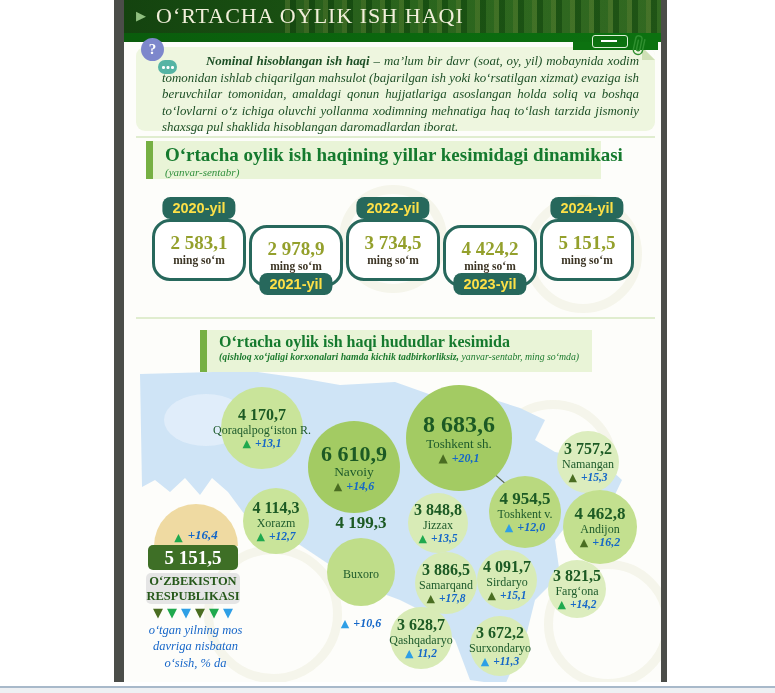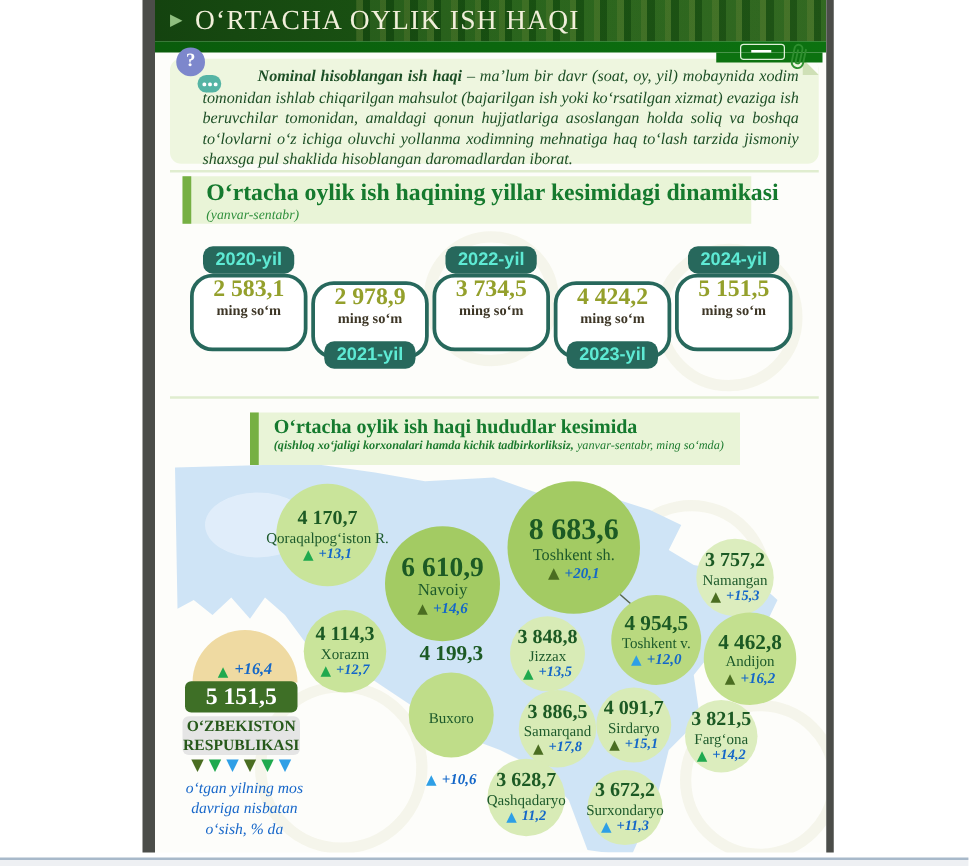--- a/index.html
+++ b/index.html
@@ -44,24 +44,24 @@
   
   .sec{position:absolute;background:#e9f4d7;border-left:7px solid #76b043;padding:3px 10px 0 12px;box-sizing:border-box;z-index:3;}
   .sec-title{font-size:19px;font-weight:bold;color:#157a2e;line-height:1.15;white-space:nowrap;}
   .sec-sub{font-size:11px;font-style:italic;color:#2f8f3c;line-height:1.2;}
   .sec2 .sec-title{font-size:16px;}
   .sec2 .sec-sub{font-size:9.8px;color:#1c7a2e;white-space:nowrap;}
   .sec2 .sec-sub b{font-weight:bold;}
 
   
   .ycol{position:absolute;width:94px;height:108px;z-index:2;}
-  .ybadge{position:absolute;left:50%;transform:translateX(-50%);background:#27685c;color:#5eead4;
+  .ybadge{position:absolute;left:50%;transform:translateX(-50%);background:#27685c;color:#fde047;
     font-family:"Liberation Sans",sans-serif;font-weight:bold;font-size:14.5px;padding:3px 10px;border-radius:8px;white-space:nowrap;z-index:3;}
   .ycard{position:absolute;left:0;width:94px;height:62px;background:#fff;border:3.5px solid #27685c;border-radius:18px;
-    box-sizing:border-box;display:flex;flex-direction:column;align-items:center;z-index:2;}
+    box-sizing:border-box;display:flex;flex-direction:column;align-items:center;justify-content:center;z-index:2;}
   .yval{font-size:19px;font-weight:bold;color:#94a02c;line-height:1.1;}
   .yunit{font-size:11.5px;font-weight:bold;color:#3d3626;line-height:1.1;}
   .ycol.top .ybadge{top:0;}  .ycol.top .ycard{top:22px;}
   .ycol.bot .ycard{top:28px;} .ycol.bot .ybadge{top:76px;}
 
   
   .map-svg{position:absolute;left:0;top:365px;z-index:1;}
 
   .bub{position:absolute;border-radius:50%;display:flex;flex-direction:column;align-items:center;justify-content:center;
     z-index:2;text-align:center;line-height:1.05;}

